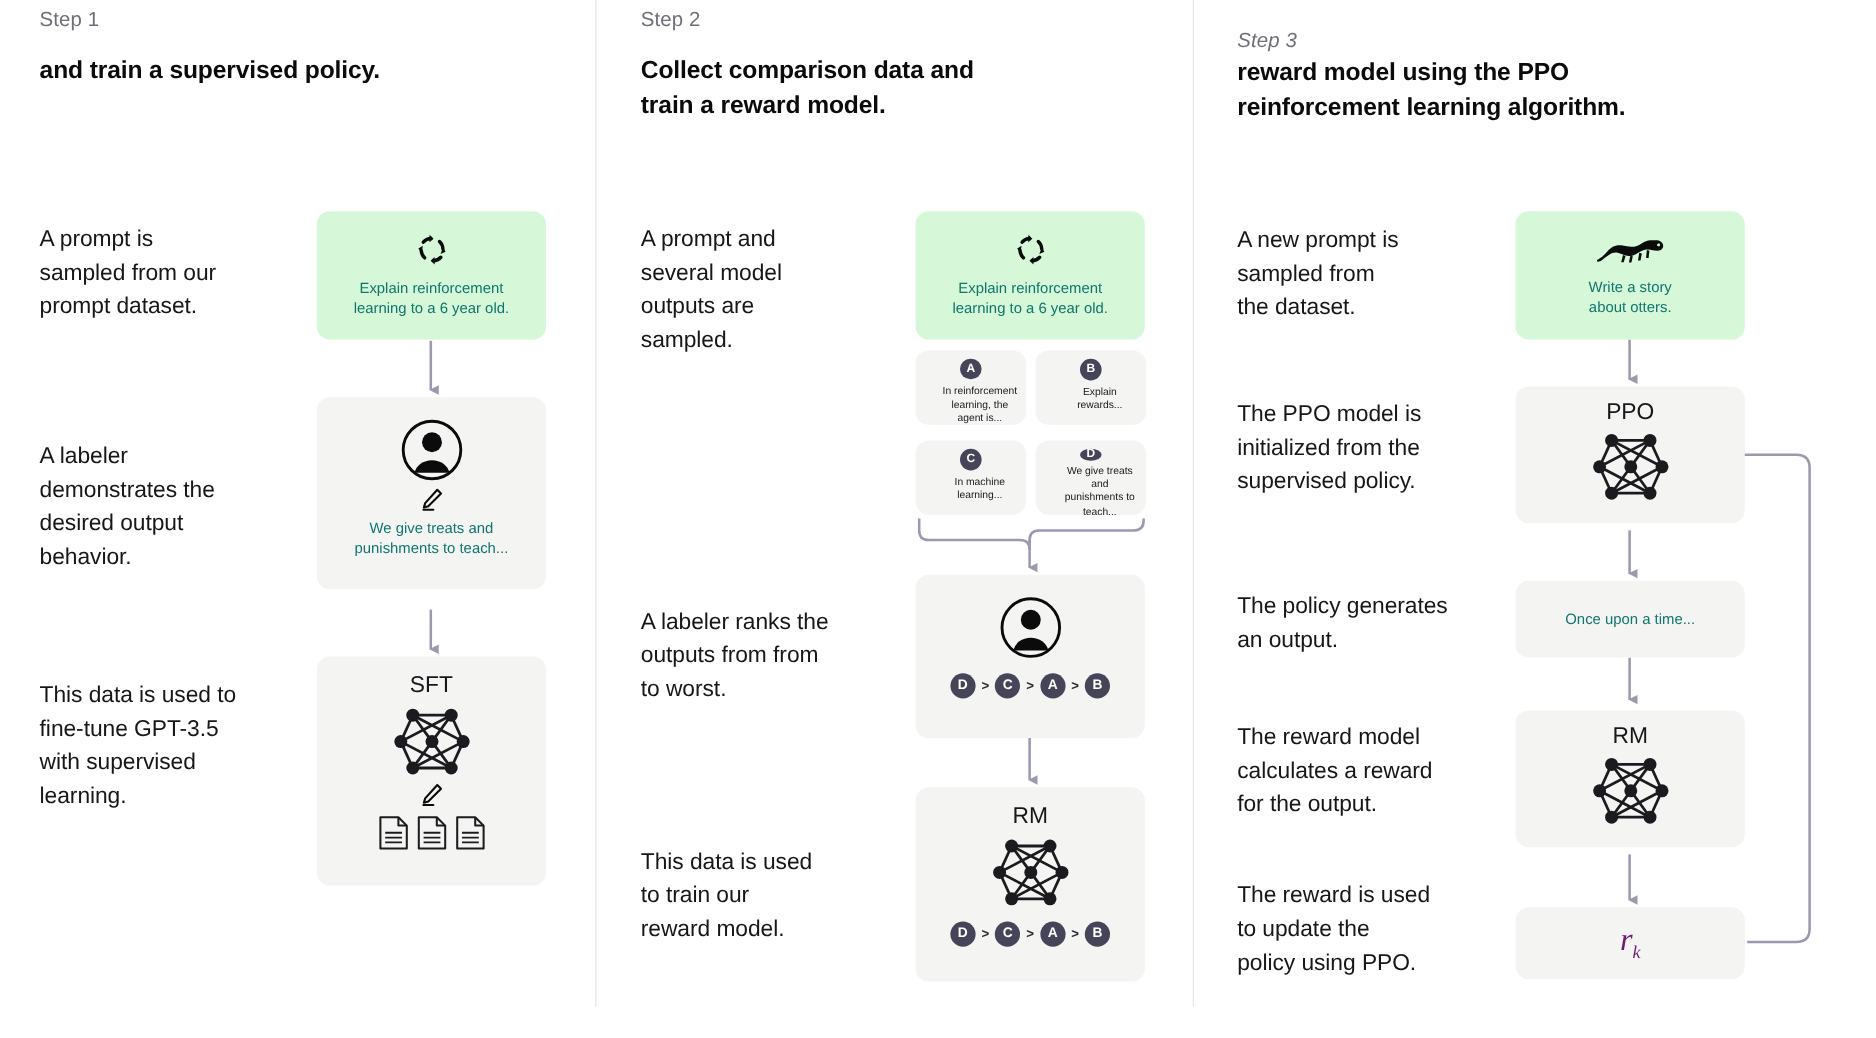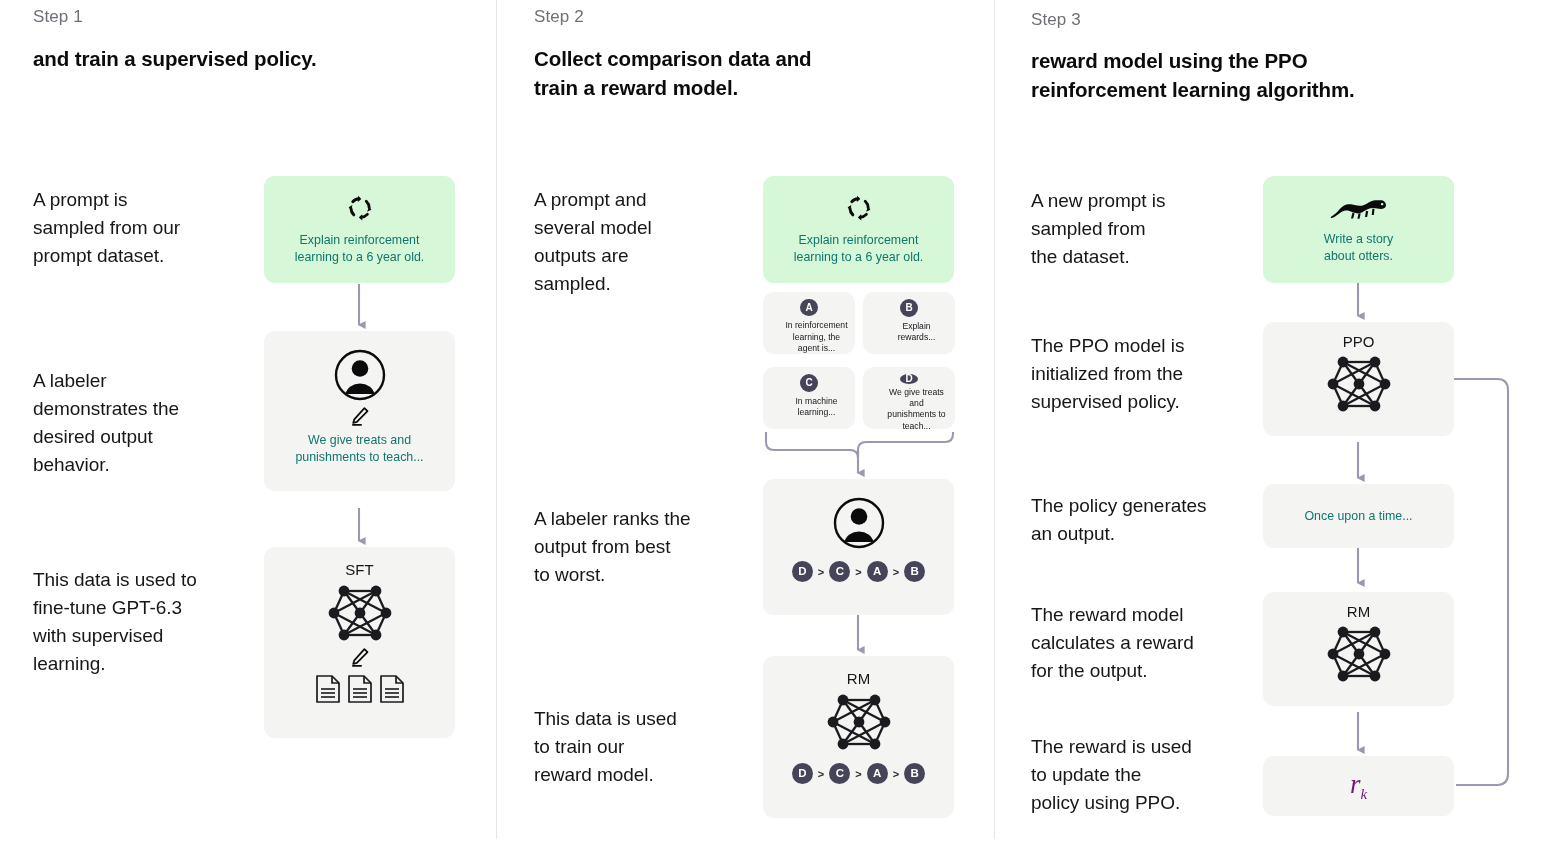--- a/index.html
+++ b/index.html
@@ -52,21 +52,21 @@
     display: flex; flex-direction: column;
     align-items: center; justify-content: center;
   }
   .box.green { background: #d6f7d8; }
 
   .box-caption {
     font-size: 12.4px; line-height: 1.35; text-align: center;
     color: #0f766e; padding: 0 10px;
   }
   .box-title {
-    font-size: 15px; color: #17171a; text-align: center;
+    font-size: 19px; color: #17171a; text-align: center;
   }
   .mini-caption {
     font-size: 8.6px; line-height: 1.3; text-align: center;
     color: #17171a; padding: 0 6px; margin-left: 15px;
   }
 
   
   .chip {
     width: 21px; height: 21px; border-radius: 50%;
     background: #454459; color: #ffffff;
@@ -128,21 +128,21 @@
     </div>
 
     <div class="desc" style="left:33px; top:186px; width:220px; white-space:pre-line;">A prompt is
 sampled from our
 prompt dataset.</div>
     <div class="desc" style="left:33px; top:367px; width:220px; white-space:pre-line;">A labeler
 demonstrates the
 desired output
 behavior.</div>
     <div class="desc" style="left:33px; top:566px; width:230px; white-space:pre-line;">This data is used to
-fine-tune GPT-6.3
+fine-tune GPT-3.5
 with supervised
 learning.</div>
 
     <div class="box green" style="left:264px; top:176px; width:191px; height:107px;">
       <svg width="30" height="30" viewBox="0 0 24 24">
         <g fill="none" stroke="#0b0b0c" stroke-width="2.3" stroke-linecap="round">
           <path d="M6.2,7.0 A7.2,7.2 0 0 1 11.2,4.6"></path>
           <path d="M17.0,6.6 A7.2,7.2 0 0 1 19.3,11.6"></path>
           <path d="M17.9,17.1 A7.2,7.2 0 0 1 12.9,19.4"></path>
           <path d="M7.1,17.5 A7.2,7.2 0 0 1 4.8,12.5"></path>
@@ -244,21 +244,21 @@
     <div class="step-title" style="left:37px; top:44px; width:430px;">
       <div>Collect comparison data and</div>
       <div>train a reward model.</div>
     </div>
 
     <div class="desc" style="left:37px; top:186px; width:220px; white-space:pre-line;">A prompt and
 several model
 outputs are
 sampled.</div>
     <div class="desc" style="left:37px; top:505px; width:225px; white-space:pre-line;">A labeler ranks the
-output from best
+outputs from from
 to worst.</div>
     <div class="desc" style="left:37px; top:705px; width:220px; white-space:pre-line;">This data is used
 to train our
 reward model.</div>
   </div>
 
   <div class="box green" style="left:763px; top:176px; width:191px; height:107px;">
     <svg width="30" height="30" viewBox="0 0 24 24">
       <g fill="none" stroke="#0b0b0c" stroke-width="2.3" stroke-linecap="round">
         <path d="M6.2,7.0 A7.2,7.2 0 0 1 11.2,4.6"></path>
@@ -348,21 +348,21 @@
       <span class="rank-gt">&gt;</span>
       <div class="chip">C</div>
       <span class="rank-gt">&gt;</span>
       <div class="chip">A</div>
       <span class="rank-gt">&gt;</span>
       <div class="chip">B</div>
     </div>
   </div>
 
   <div class="column col3">
-    <div class="step-label" style="left:36px; top:10px;">Step 3</div>
+    <div class="step-label" style="left:36px; top:24px;font-style:italic;">Step 3</div>
     <div class="step-title" style="left:36px; top:46px; width:470px;">
       <div>reward model using the PPO</div>
       <div>reinforcement learning algorithm.</div>
     </div>
 
     <div class="desc" style="left:36px; top:187px; width:215px; white-space:pre-line;">A new prompt is
 sampled from
 the dataset.</div>
     <div class="desc" style="left:36px; top:332px; width:215px; white-space:pre-line;">The PPO model is
 initialized from the

